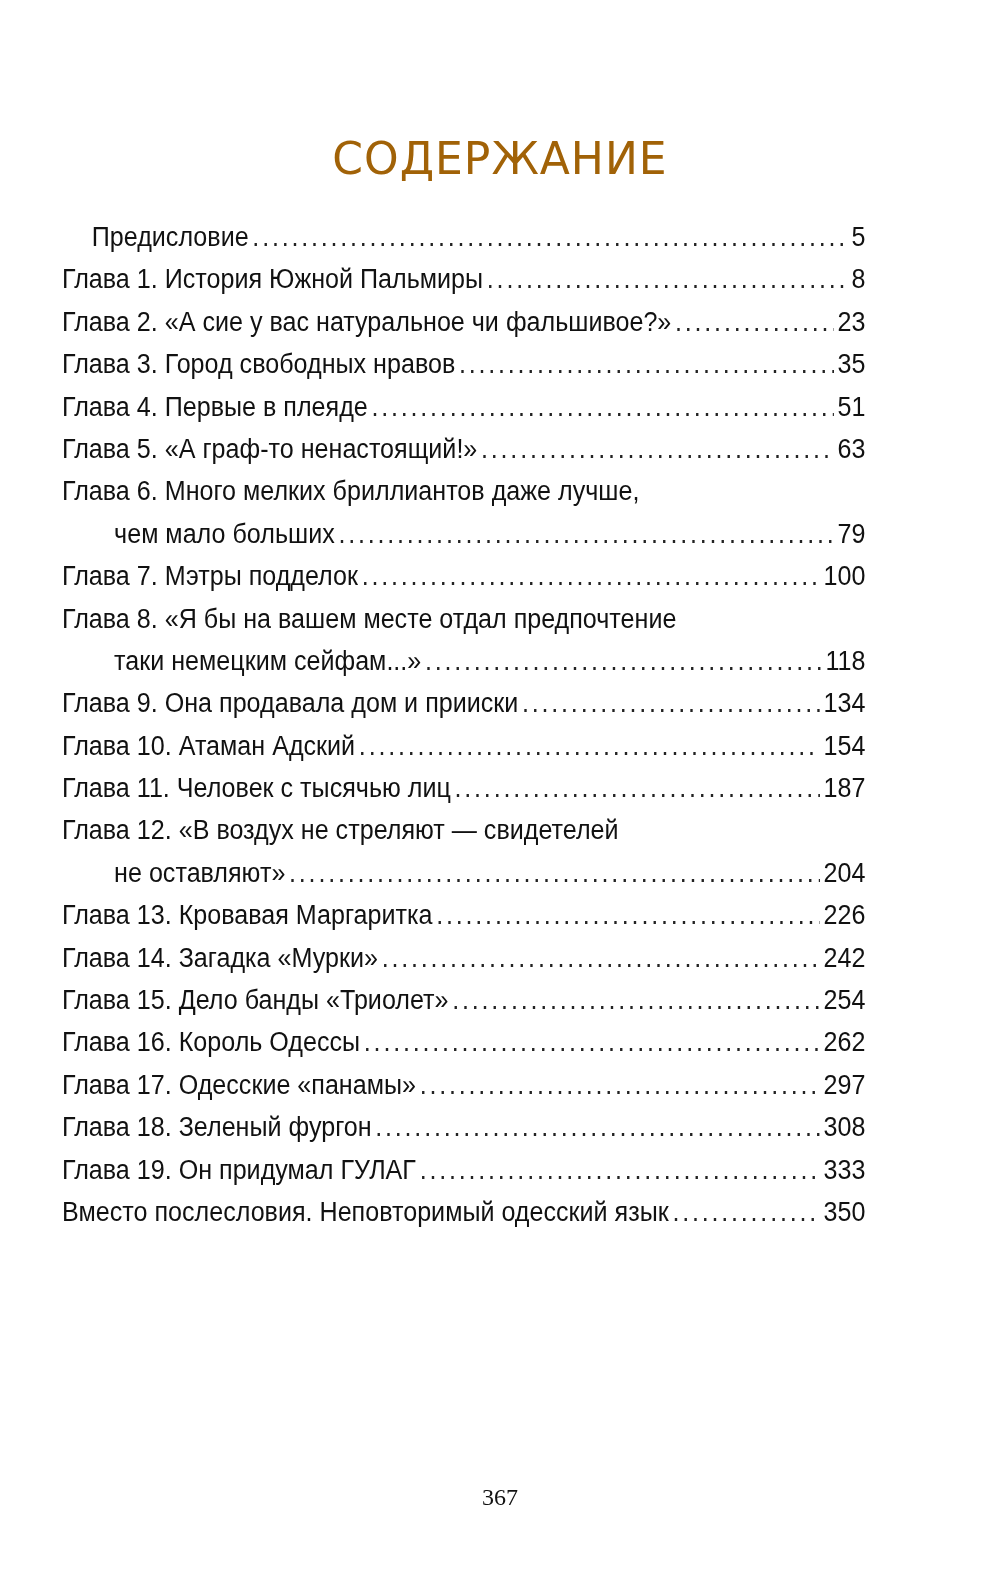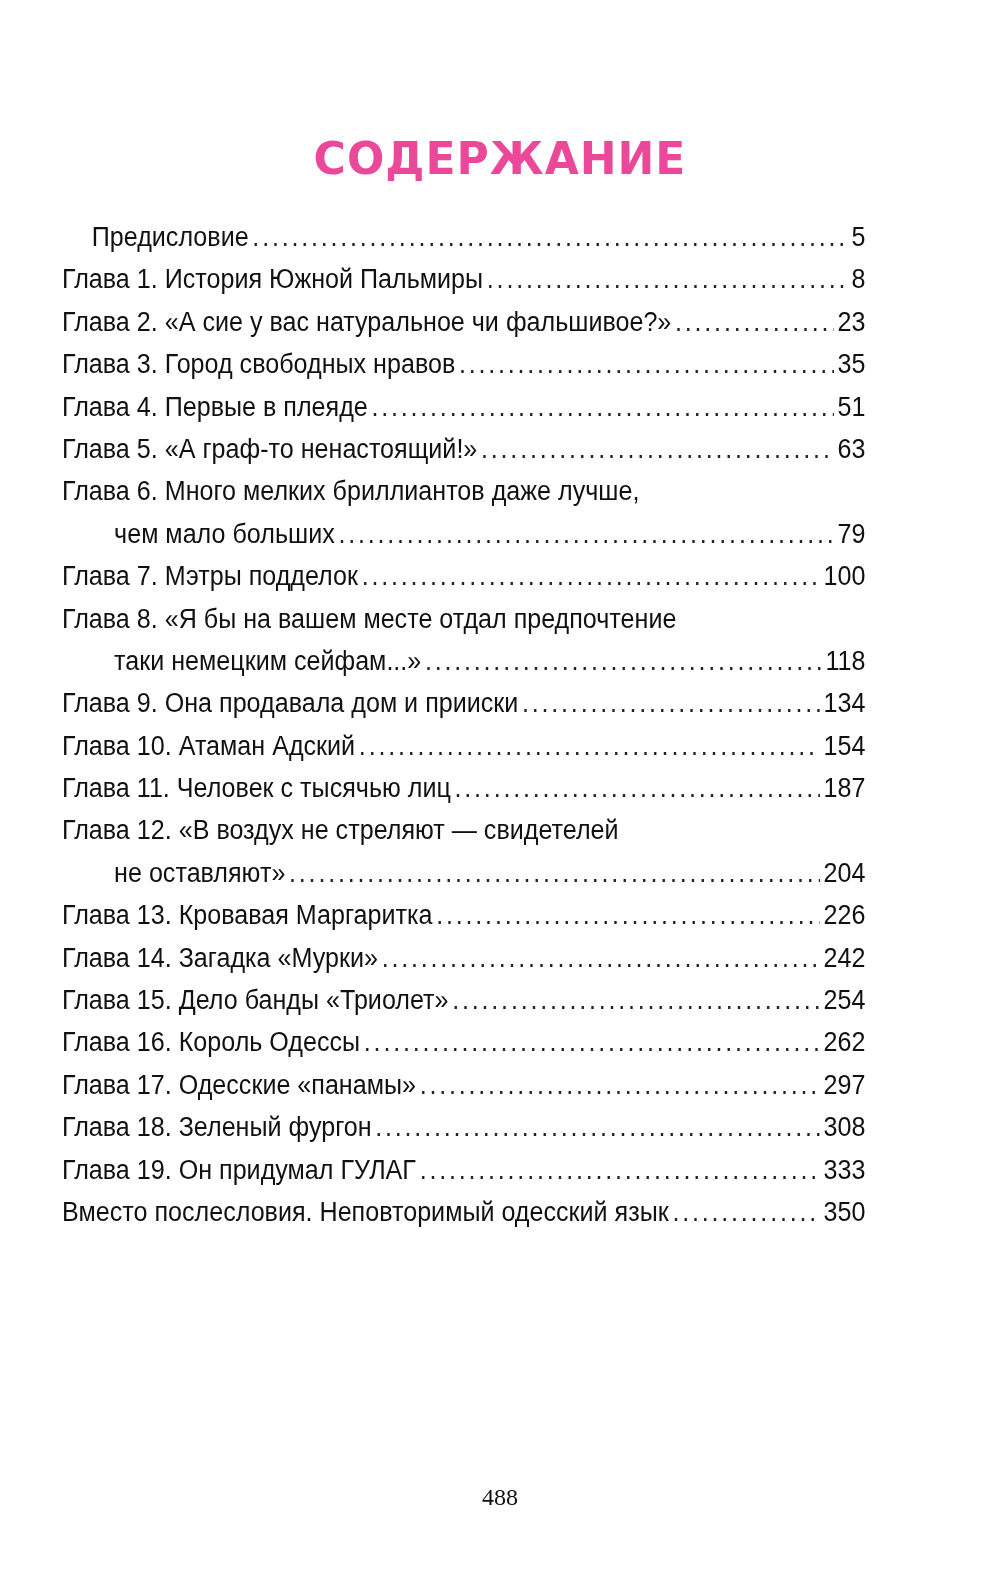--- a/index.html
+++ b/index.html
@@ -15,25 +15,25 @@
       color: #111111;
       font-family: "Liberation Sans", "DejaVu Sans", sans-serif;
     }
     .title {
       position: absolute;
       top: 100px;
       left: 0;
       width: 1000px;
       text-align: center;
       font-family: "DejaVu Sans", "Liberation Sans", sans-serif;
-      font-weight: bold;
+      font-weight: normal;
       font-size: 44px;
       letter-spacing: 1px;
       line-height: 60px;
-      color: #ec4899;
+      color: #a16207;
     }
     .toc {
       position: absolute;
       top: 216px;
       left: 62px;
       width: 804px;
     }
     .row {
       display: flex;
       align-items: baseline;
@@ -196,14 +196,14 @@
       <span class="dots"></span>
       <span class="page">333</span>
     </div>
     <div class="row">
       <span class="label">Вместо послесловия. Неповторимый одесский язык</span>
       <span class="dots"></span>
       <span class="page">350</span>
     </div>
   </div>
 
-  <div class="folio">488</div>
+  <div class="folio">367</div>
 </div>
 
 </body></html>

